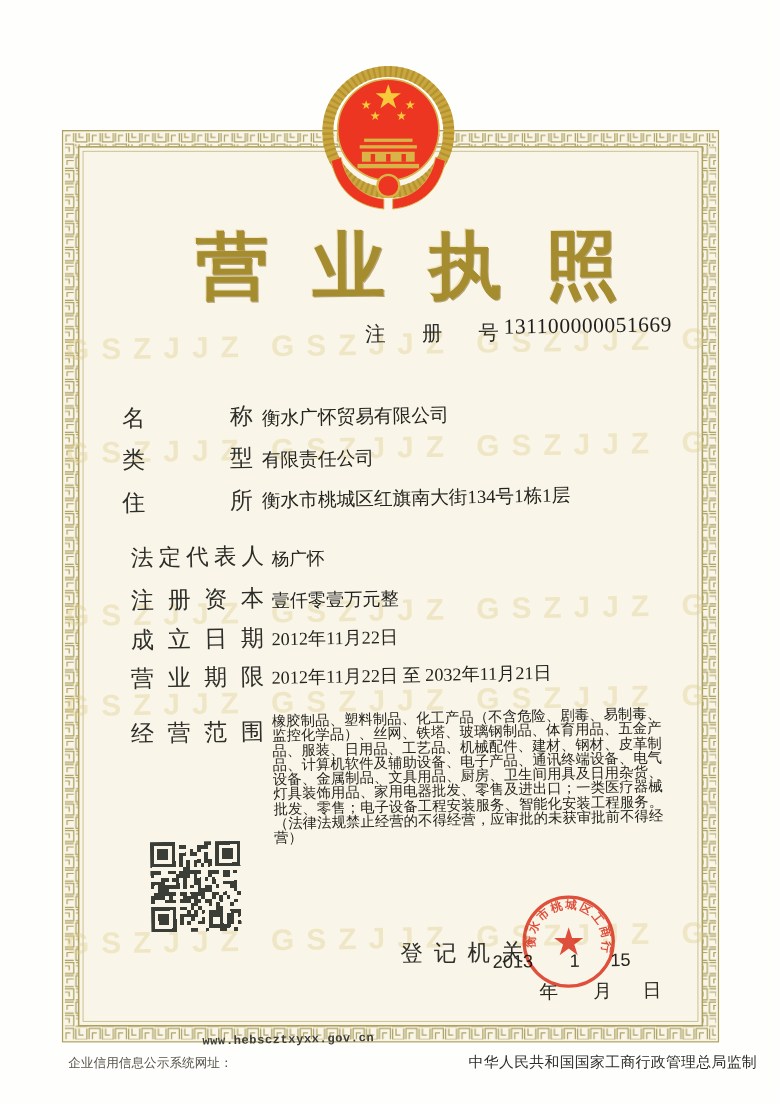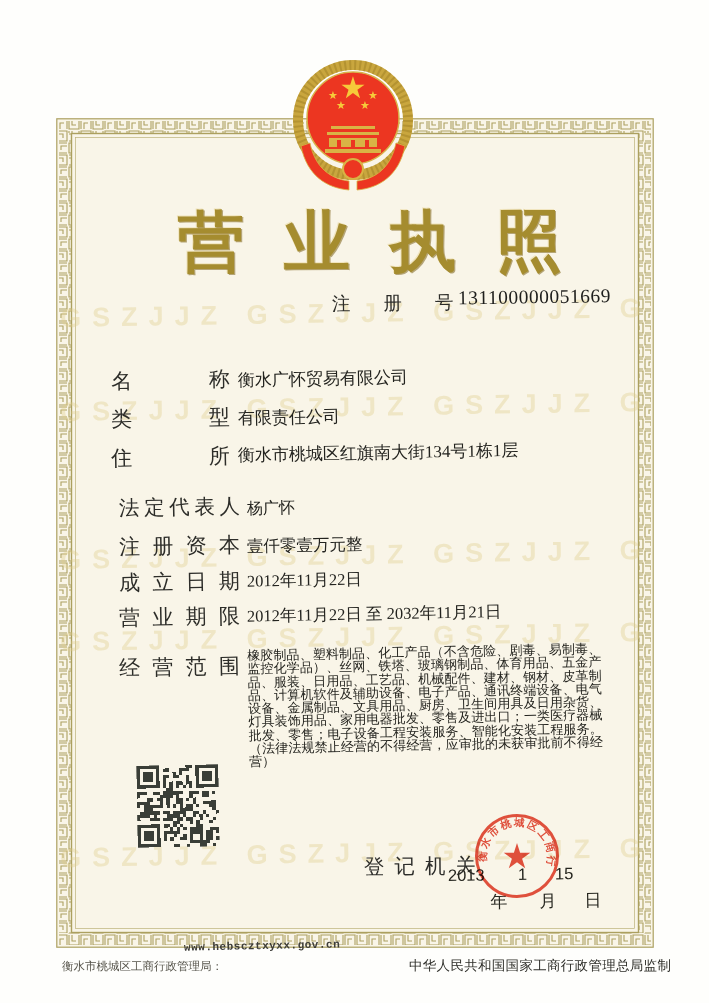--- a/index.html
+++ b/index.html
@@ -35,21 +35,21 @@
   
   .registrar-label{left:364px;top:852px;font-size:20.5px;letter-spacing:10px;
                    color:#2d2d2a;font-weight:500;transform:rotate(-.6deg);}
   .dategroup{left:0;top:0;width:709px;height:1003px;transform:rotate(-.9deg);transform-origin:517px 880px;pointer-events:none;}
   .dnum{font-size:16.5px;color:#26261f;font-family:Liberation Sans, sans-serif;}
   .dunit{font-size:17px;color:#26261f;font-family:"Liberation Serif",serif;}
   
   .site-url{left:184px;top:940px;font-size:11px;font-weight:700;color:#3c3c38;
             letter-spacing:.5px;font-family:"Liberation Mono",monospace;transform:rotate(-1.2deg);}
   .foot-left{left:62px;top:959px;font-size:11.5px;color:#55534a;font-family:"Liberation Serif",serif;}
-  .foot-right{left:409px;top:957px;font-size:13.5px;letter-spacing:.3px;color:#2e2e29;font-family:"Liberation Serif",serif;}
+  .foot-right{left:426px;top:957px;font-size:13.5px;letter-spacing:.3px;color:#2e2e29;font-family:"Liberation Serif",serif;}
   .seal{left:473px;top:812px;width:88px;height:88px;opacity:.9;mix-blend-mode:multiply;}
   .qr{left:137px;top:765px;width:82px;height:82px;transform:rotate(-1deg);}
   .emblem{left:291px;top:48px;width:124px;height:150px;}
 </style>
 </head>
 <body>
 
 <div class="page">
 
   <svg class="abs frame" viewBox="0 0 598 830" shape-rendering="geometricPrecision">
@@ -408,16 +408,16 @@
       <path id="sealArc" d="M14.2 53.5 A31 31 0 1 1 73.8 53.5" fill="none"></path>
     </defs>
     <circle cx="44" cy="44" r="40.5" fill="none" stroke="#e2402d" stroke-width="3"></circle>
     <polygon points="44,31 47.1,40.7 57.3,40.7 49.1,46.7 52.2,56.3 44,50.3 35.8,56.3 38.9,46.7 30.7,40.7 40.9,40.7" fill="#e2402d"></polygon>
     <text font-size="10.5" fill="#e2402d" letter-spacing="2" font-weight="700">
       <textPath href="#sealArc" startOffset="4">衡水市桃城区工商行政管理局</textPath>
     </text>
   </svg>
 
   <div class="abs site-url">www.hebscztxyxx.gov.cn</div>
-  <div class="abs foot-left">衡水市桃城区工商行政管理局：</div>
+  <div class="abs foot-left">企业信用信息公示系统网址：</div>
   <div class="abs foot-right">中华人民共和国国家工商行政管理总局监制</div>
 
 </div>
 
 </body></html>

